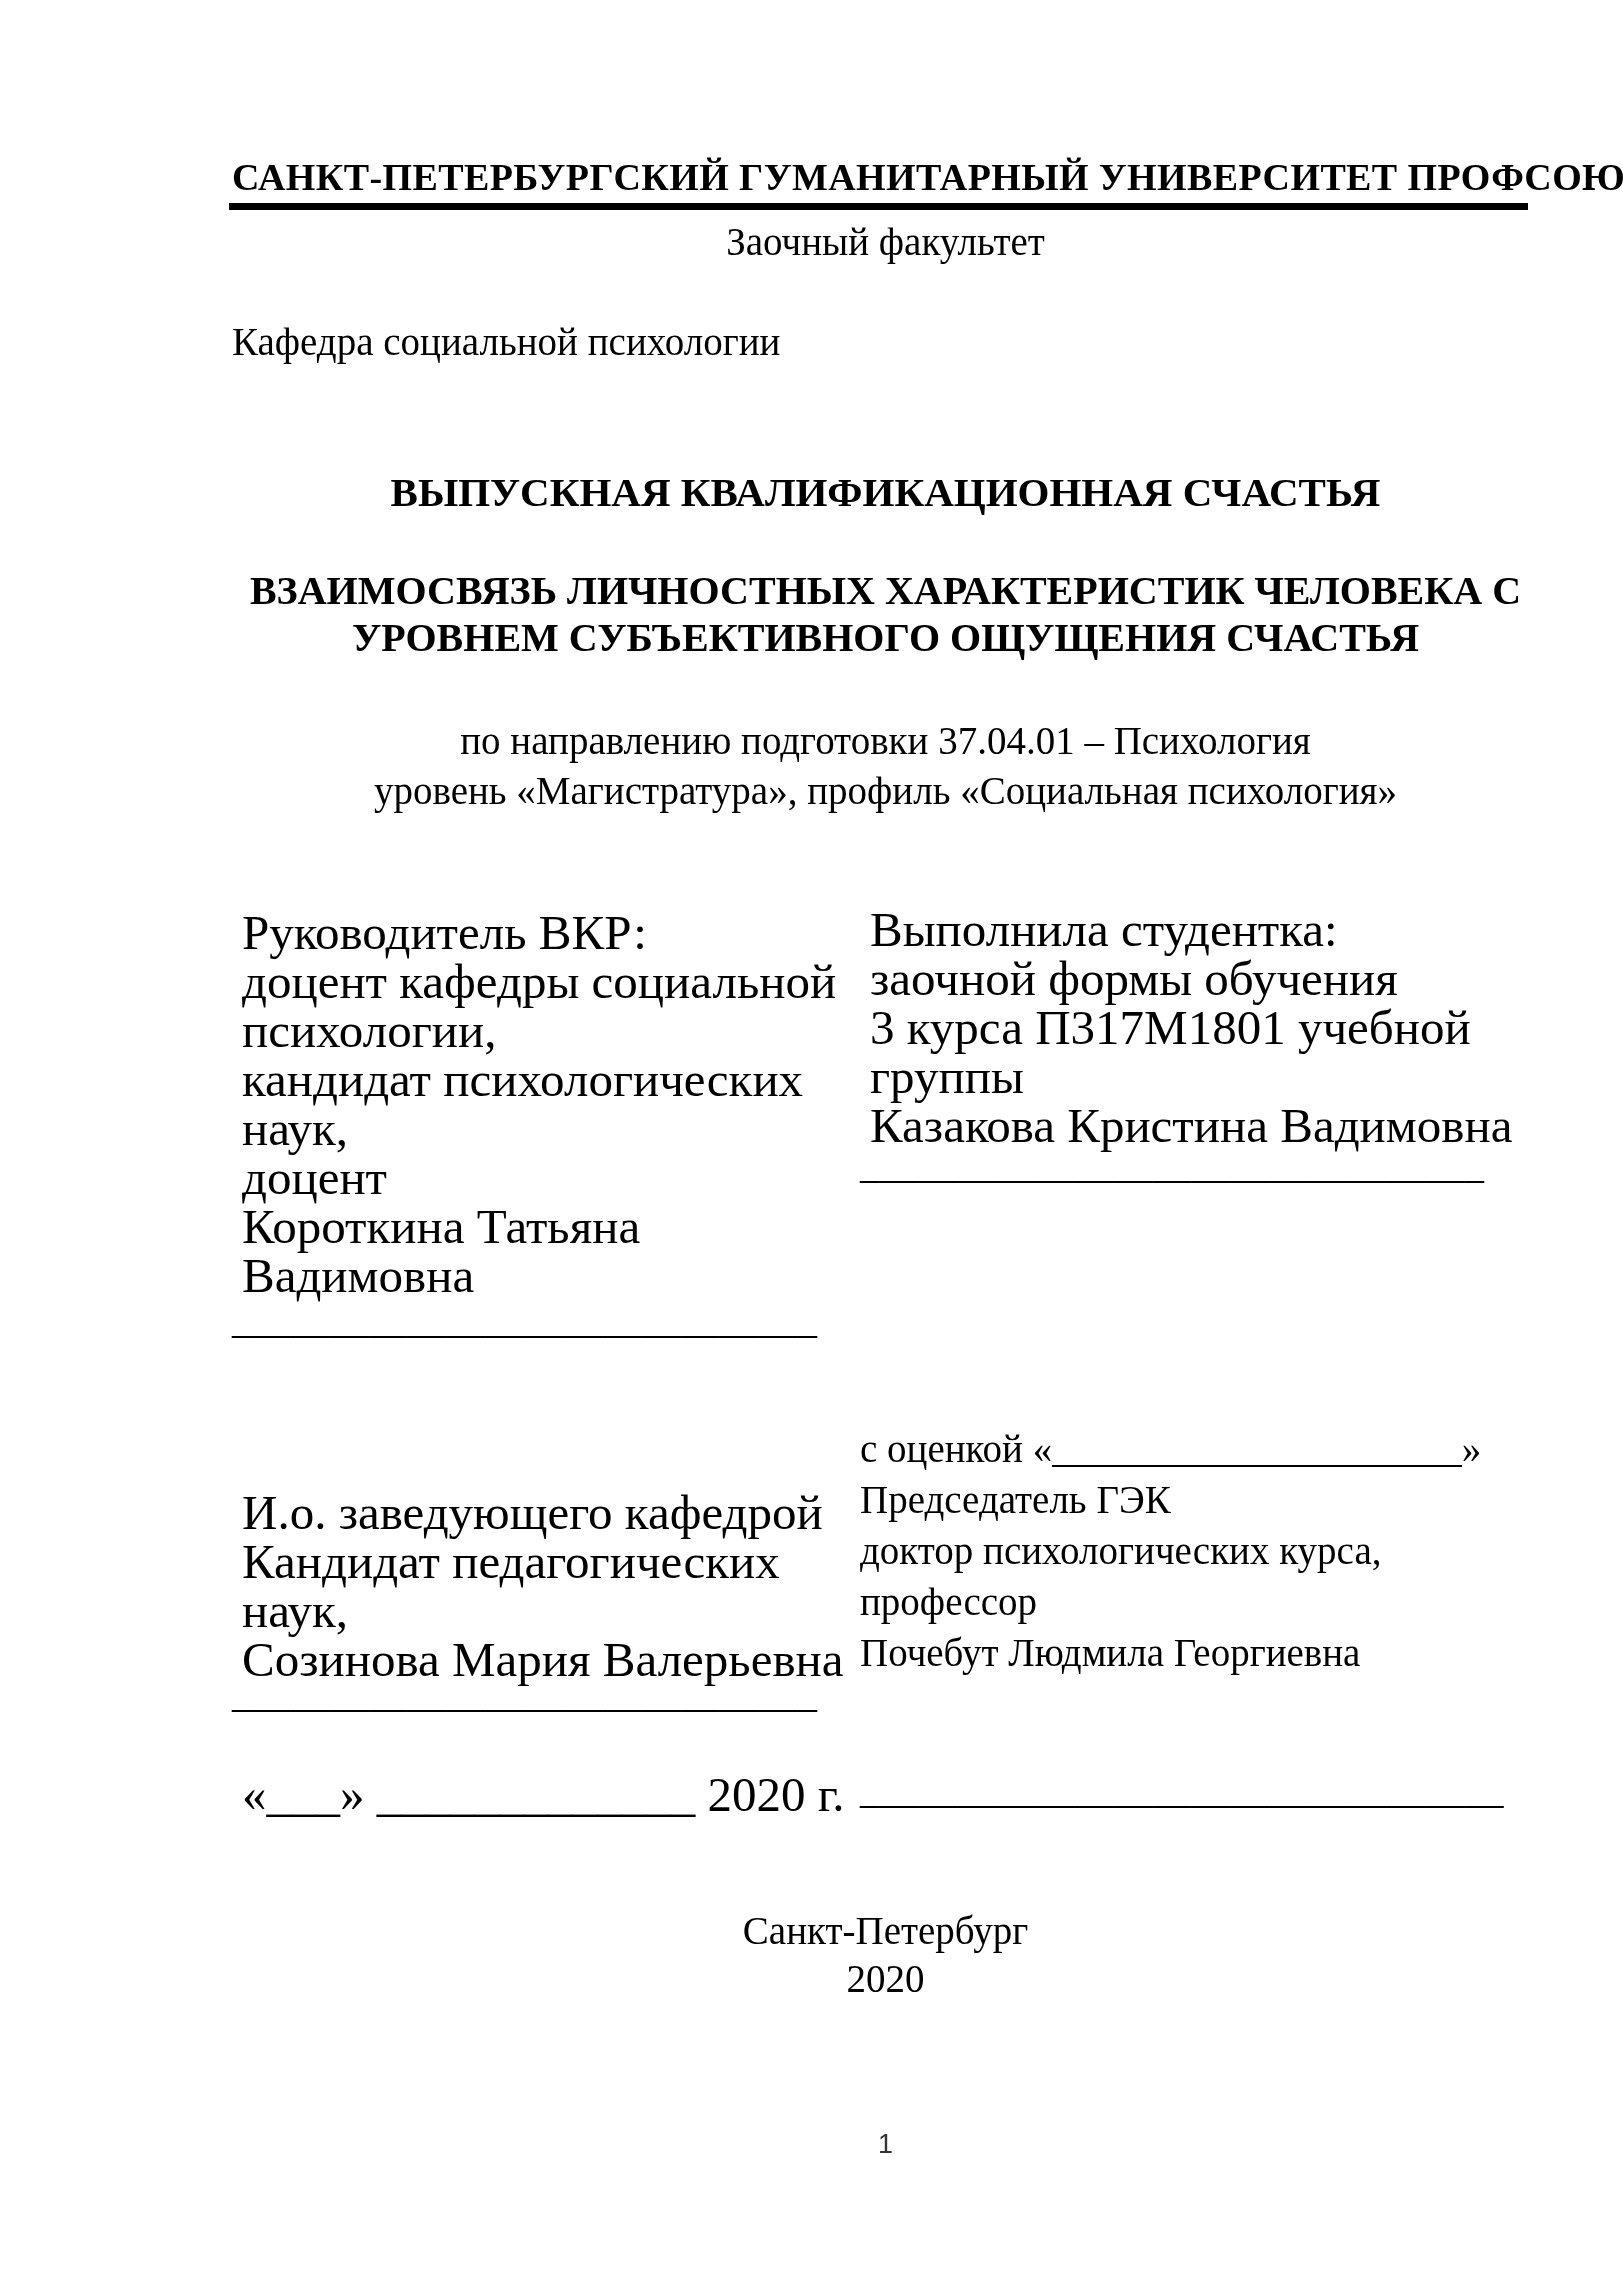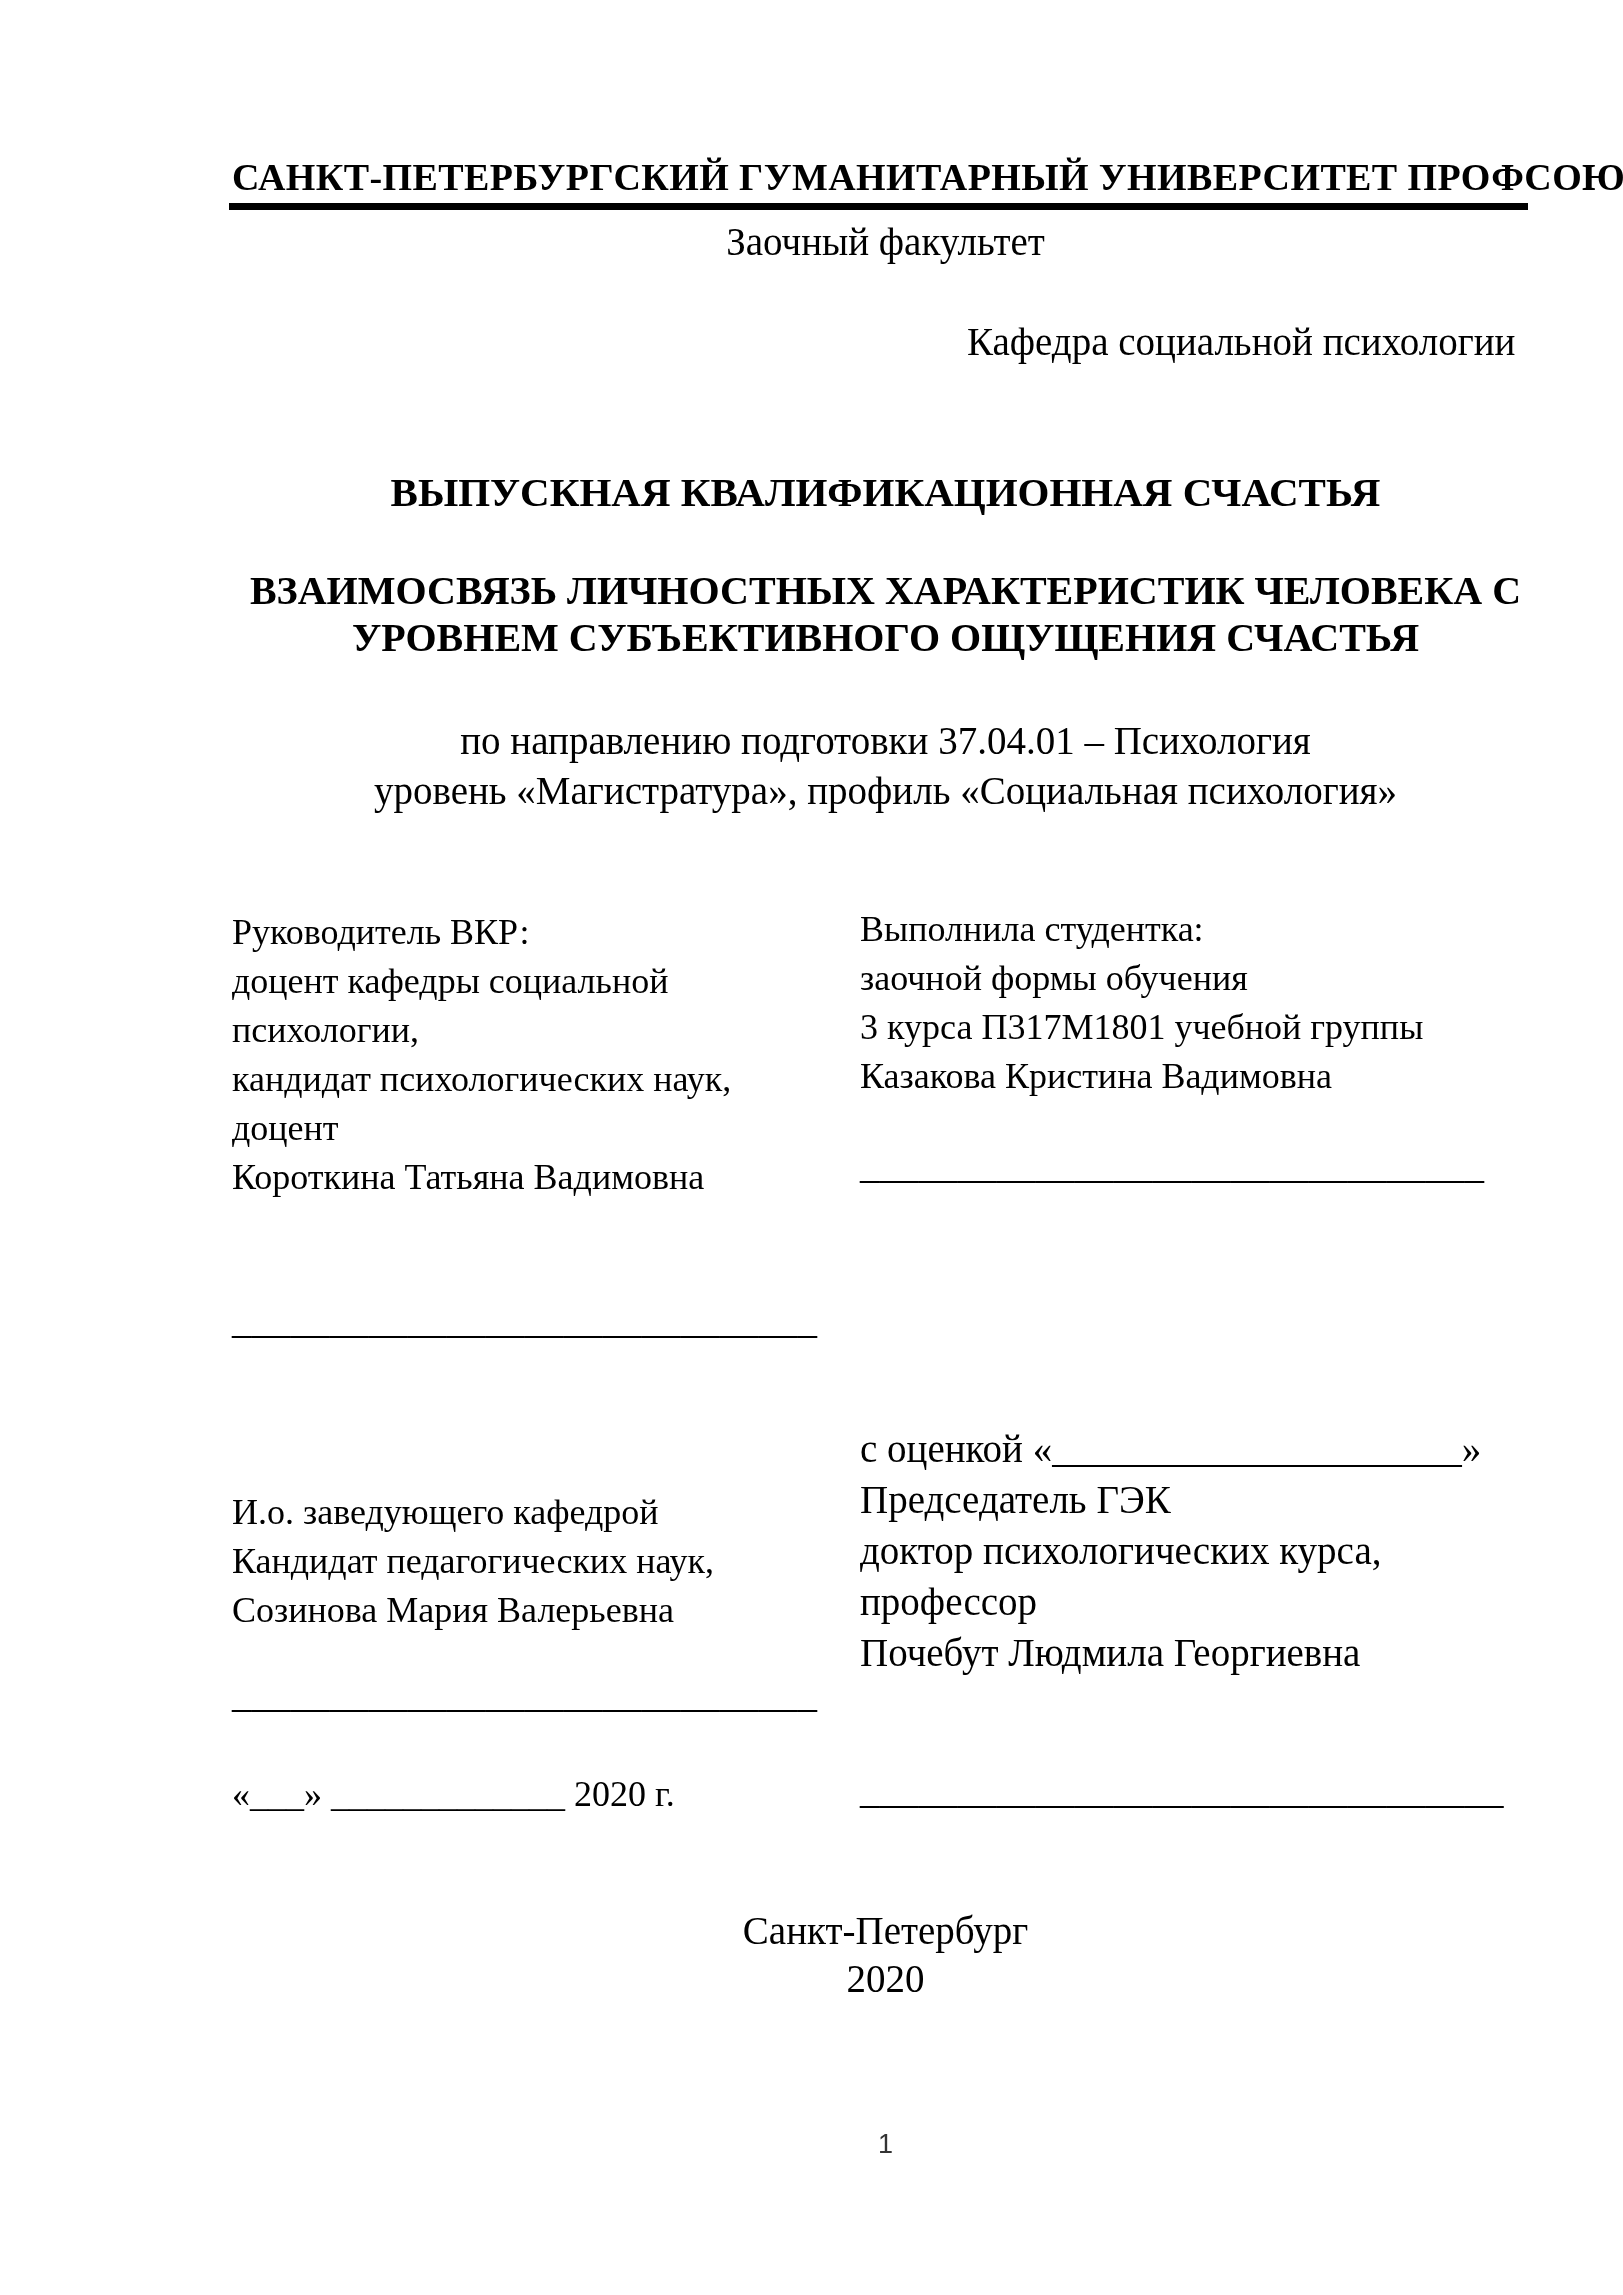--- a/index.html
+++ b/index.html
@@ -39,21 +39,21 @@
   }
   .faculty {
     top: 220px;
     font-size: 39px;
     line-height: 44px;
   }
   .department {
     top: 320px;
     left: 232px;
     width: 1307px;
-    text-align: right;
+    text-align: left;
     padding-right: 23.6px;
     box-sizing: border-box;
     font-size: 39px;
     line-height: 44px;
   }
   .work-type {
     top: 469px;
     font-size: 41px;
     line-height: 46px;
     font-weight: bold;
@@ -72,22 +72,23 @@
     line-height: 46px;
   }
   .level-line {
     top: 768px;
     font-size: 39px;
     line-height: 46px;
   }
   .col-left  { left: 232px;  width: 628px; }
   .col-right { left: 860px; width: 691px; }
   .col-text {
-    font-size: 36px;
+    font-size: 49px;
     line-height: 49px;
+    margin-left: 10px;
   }
   .sig-line {
     font-size: 39px;
     line-height: 49px;
     white-space: nowrap;
   }
   .nowrap { white-space: nowrap; }
   .bold { font-weight: bold; }
   .city-line { top: 1908px; font-size: 39px; line-height: 46px; }
   .year-line { top: 1956px; font-size: 39px; line-height: 46px; }

